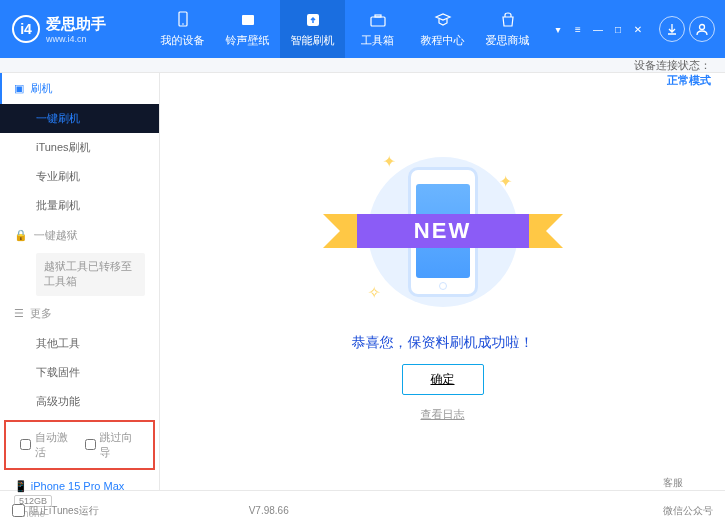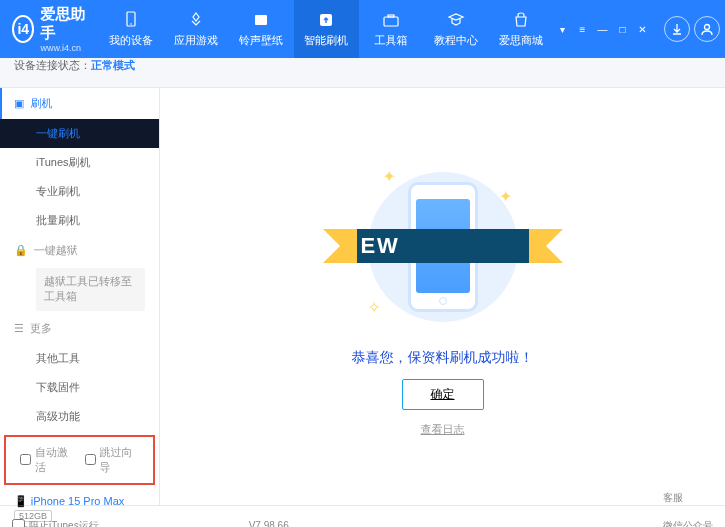--- a/index.html
+++ b/index.html
@@ -12,21 +12,21 @@
 .logo-sub { font-size: 9px; opacity: 0.8; }
 .nav { display: flex; flex: 1; height: 100%; }
 .nav-item { width: 65px; display: flex; flex-direction: column; align-items: center; justify-content: center; cursor: pointer; font-size: 11px; gap: 3px; }
 .nav-item.active { background: #1a6ee0; }
 .nav-icon { width: 20px; height: 20px; display: flex; align-items: center; justify-content: center; }
 .header-right { display: flex; align-items: center; gap: 4px; padding-right: 10px; }
 .win-controls { display: flex; gap: 2px; font-size: 10px; margin-right: 8px; }
 .win-btn { width: 18px; height: 14px; display: flex; align-items: center; justify-content: center; cursor: pointer; }
 .circle-btn { width: 26px; height: 26px; border: 1.5px solid rgba(255,255,255,0.7); border-radius: 50%; display: flex; align-items: center; justify-content: center; cursor: pointer; }
 
-.status-bar { height: 30px; background: #f5f7fa; display: flex; align-items: flex-start; padding: 0 14px; font-size: 11px; color: #666; border-bottom: 1px solid #e8e8e8; }
+.status-bar { height: 15px; background: #f5f7fa; display: flex; align-items: flex-end; padding: 0 14px; font-size: 11px; color: #666; border-bottom: 1px solid #e8e8e8; flex-direction: column; }
 .status-value { color: #2680ff; font-weight: bold; }
 
 .body { display: flex; height: 417px; }
 .sidebar { width: 160px; border-right: 1px solid #e8e8e8; display: flex; flex-direction: column; font-size: 11px; }
 .side-section { padding: 8px 14px; color: #999; display: flex; align-items: center; gap: 6px; }
 .side-section.blue { color: #2680ff; border-left: 2px solid #2680ff; padding-left: 12px; }
 .side-item { padding: 7px 14px 7px 36px; color: #666; cursor: pointer; }
 .side-item.active { background: #0f172a; color: #2680ff; }
 .side-item.boxed { background: #f5f5f5; color: #999; margin: 2px 14px 2px 36px; padding: 6px 8px; border-radius: 2px; line-height: 1.4; }
 .side-bottom { margin-top: auto; }
@@ -37,21 +37,21 @@
 .device-badge { display: inline-block; border: 1px solid #ccc; color: #888; padding: 0 4px; font-size: 9px; border-radius: 2px; margin-top: 2px; }
 .device-type { color: #bbb; font-size: 10px; }
 
 .main { flex: 1; display: flex; flex-direction: column; align-items: center; justify-content: center; gap: 12px; }
 .phone-illustration { position: relative; width: 180px; height: 180px; display: flex; align-items: center; justify-content: center; }
 .circle-bg { position: absolute; width: 150px; height: 150px; border-radius: 50%; background: #e8f2ff; }
 .phone { position: relative; width: 70px; height: 130px; background: #fff; border: 3px solid #d0e4ff; border-radius: 10px; }
 .phone-screen { position: absolute; top: 14px; left: 5px; right: 5px; bottom: 16px; background: linear-gradient(#6bb5ff,#4a9eff); border-radius: 3px; }
 .phone-home { position: absolute; bottom: 4px; left: 50%; transform: translateX(-50%); width: 8px; height: 8px; border: 1.5px solid #d0e4ff; border-radius: 50%; }
 .new-ribbon { position: absolute; top: 72px; left: -10px; right: -10px; }
-.ribbon-bar { background: #0c4a6e; color: #fff; font-weight: 900; font-size: 22px; padding: 4px 0; letter-spacing: 2px; position: relative; }
+.ribbon-bar { background: #8b5cf6; color: #fff; font-weight: 900; font-size: 22px; text-align: center; padding: 4px 0; letter-spacing: 2px; position: relative; }
 .ribbon-bar::before, .ribbon-bar::after { content: ''; position: absolute; top: 0; border: 17px solid #ffc845; }
 .ribbon-bar::before { left: -20px; border-left-color: transparent; }
 .ribbon-bar::after { right: -20px; border-right-color: transparent; }
 .sparkle { position: absolute; color: #ffd76b; font-size: 16px; }
 .success-msg { font-size: 14px; color: #1d4ed8; }
 .ok-btn { padding: 6px 28px; border: 1px solid #0ea5e9; background: #fff; font-size: 12px; cursor: pointer; border-radius: 2px; text-decoration: underline; }
 .log-link { font-size: 11px; color: #999; cursor: pointer; text-decoration: underline; }
 
 .footer { height: 40px; border-top: 1px solid #e8e8e8; display: flex; align-items: center; padding: 0 12px; font-size: 10px; color: #888; }
 .footer-left { display: flex; align-items: center; gap: 4px; }
@@ -72,28 +72,20 @@
   </div>
   <div class="nav">
     <div class="nav-item">
       <div class="nav-icon">
           <svg width="18" height="18" viewBox="0 0 18 18">
             <rect x="5" y="1" width="8" height="14" rx="1" fill="none" stroke="#fff" stroke-width="1.2"></rect>
             <circle cx="9" cy="13" r="0.8" fill="#fff"></circle>
           </svg>
         </div>
       <span>我的设备</span>
-    </div>
-    <div class="nav-item">
-      <div class="nav-icon">
-          <svg width="18" height="18" viewBox="0 0 18 18">
-            <path d="M9 2 L12 6 L9 10 L6 6 Z M5 10 L9 14 L13 10" fill="none" stroke="#fff" stroke-width="1.2"></path>
-          </svg>
-        </div>
-      <span>应用游戏</span>
     </div>
     <div class="nav-item">
       <div class="nav-icon">
           <svg width="18" height="18" viewBox="0 0 18 18">
             <rect x="3" y="4" width="12" height="10" rx="1" fill="#fff"></rect>
           </svg>
         </div>
       <span>铃声壁纸</span>
     </div>
     <div class="nav-item active">

